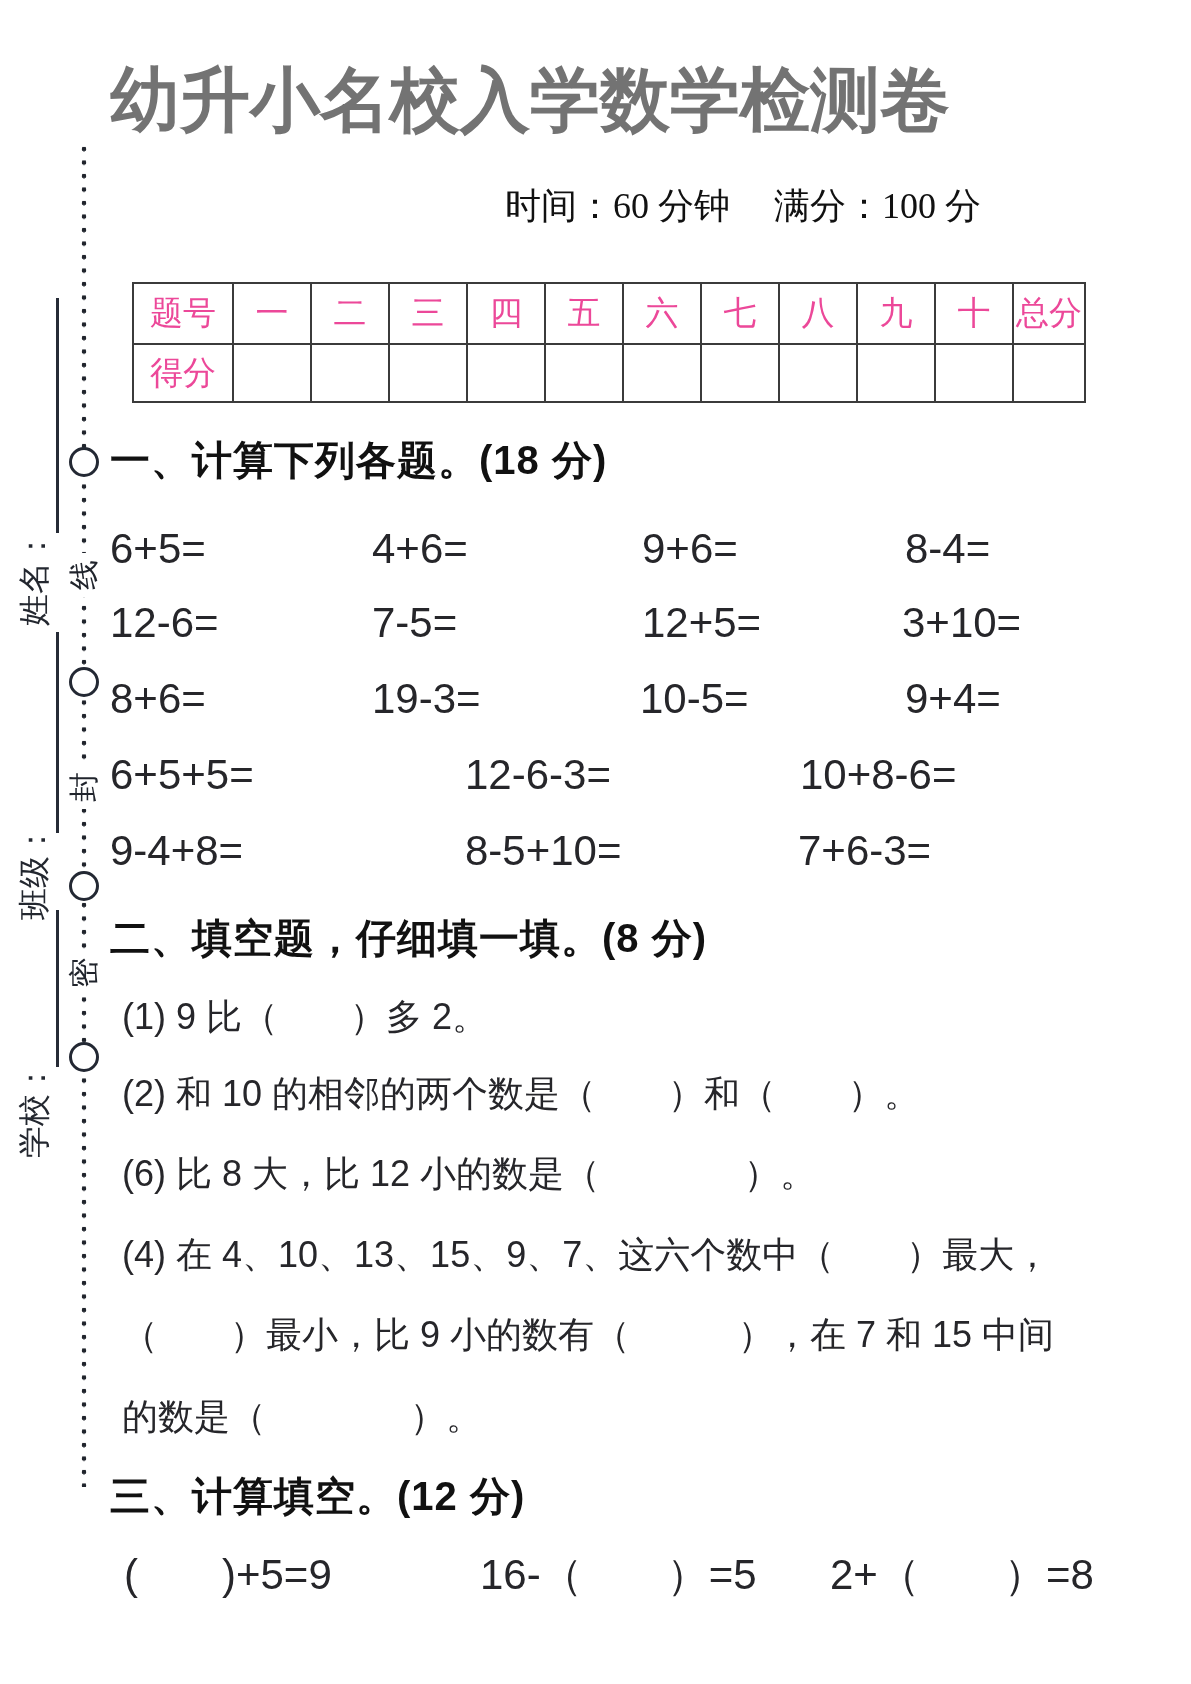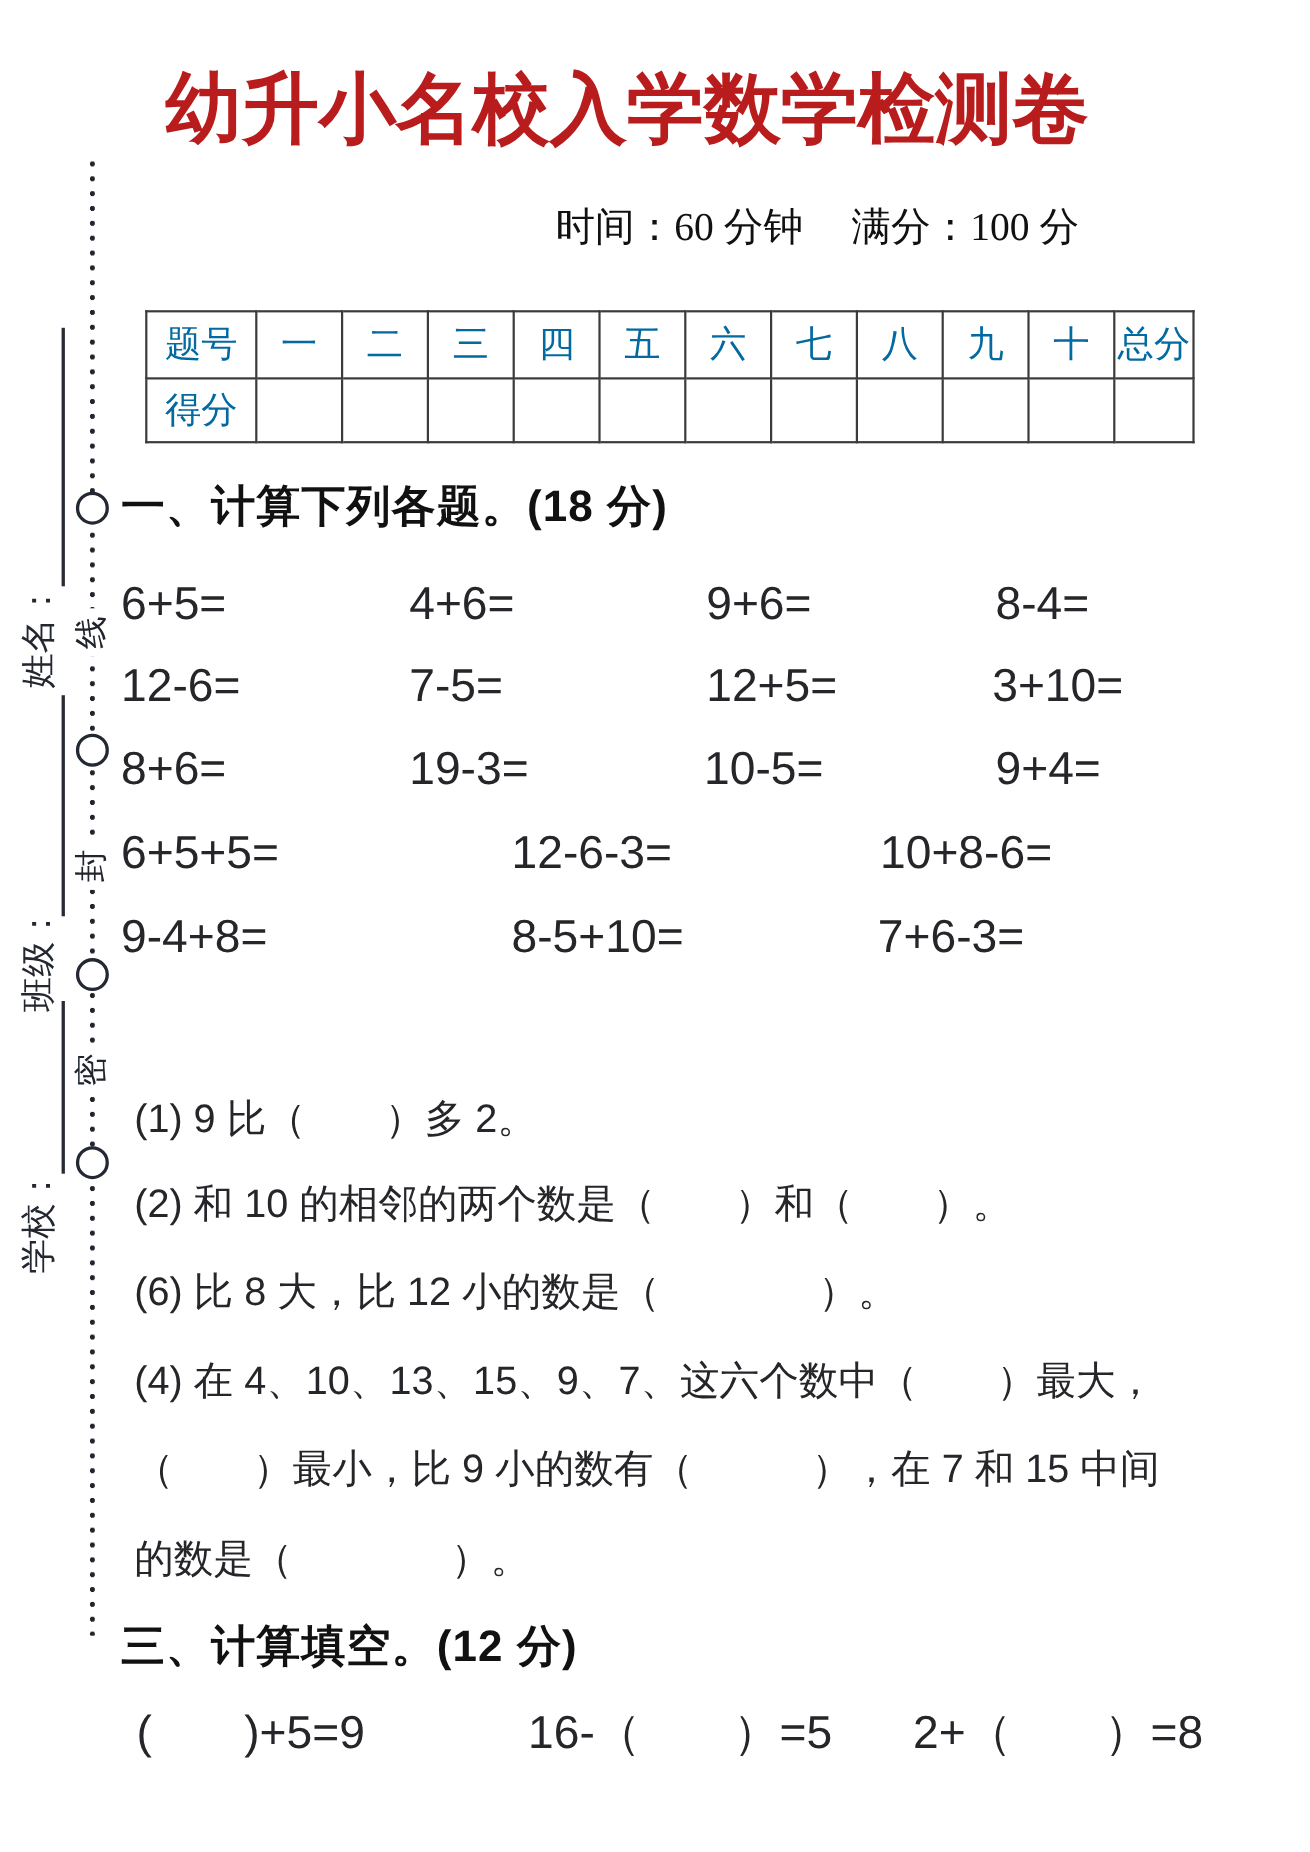--- a/index.html
+++ b/index.html
@@ -35,41 +35,40 @@
     position:absolute;left:34px;
     transform:translate(-50%,-50%) rotate(-90deg);
     font-family:"Liberation Serif",serif;font-size:32px;
     color:#23272f;white-space:nowrap;line-height:1;
   }
   .blank-line{position:absolute;left:56px;width:3px;background:#262b36;}
 
   
   .title{
     position:absolute;left:110px;top:62px;width:920px;
-    text-align:center;
     font-family:"Liberation Serif",serif;font-weight:bold;
-    font-size:70px;line-height:1.1;color:#b91c1c;
+    font-size:70px;line-height:1.1;color:#737373;
     white-space:nowrap;letter-spacing:0;
   }
   .info{
     position:absolute;left:505px;top:182px;
     display:flex;gap:44px;
     font-family:"Liberation Serif",serif;font-size:36px;color:#111;
     white-space:nowrap;
   }
 
   
   .score-table{
     position:absolute;left:132px;top:282px;
     border-collapse:collapse;table-layout:fixed;
   }
   .score-table td{
     border:2px solid #3b3b3b;
     text-align:center;vertical-align:middle;
-    font-family:Liberation Sans, sans-serif;font-size:33px;color:#0369a1;
+    font-family:Liberation Sans, sans-serif;font-size:33px;color:#ec4899;
     padding:1px;
   }
   .score-table tr.hdr td{height:57px;}
   .score-table tr.scr td{height:54px;}
 
   
   .h{
     position:absolute;left:110px;
     font-family:"Liberation Sans",sans-serif;font-weight:bold;
     font-size:40px;color:#111;white-space:nowrap;letter-spacing:1px;
@@ -179,20 +178,21 @@
   <span class="calc" style="top:678px;left:905px">9+4=</span>
 
   <span class="calc" style="top:754px;left:110px">6+5+5=</span>
   <span class="calc" style="top:754px;left:465px">12-6-3=</span>
   <span class="calc" style="top:754px;left:800px">10+8-6=</span>
 
   <span class="calc" style="top:830px;left:110px">9-4+8=</span>
   <span class="calc" style="top:830px;left:465px">8-5+10=</span>
   <span class="calc" style="top:830px;left:798px">7+6-3=</span>
 
+  <div class="h" style="top:911px">二、填空题，仔细填一填。(8 分)</div>
 
   <div class="fill" style="top:995px">(1) 9 比（　　）多 2。</div>
   <div class="fill" style="top:1072px">(2) 和 10 的相邻的两个数是（　　）和（　　）。</div>
   <div class="fill" style="top:1152px">(6) 比 8 大，比 12 小的数是（　　　　）。</div>
   <div class="fill" style="top:1233px">(4) 在 4、10、13、15、9、7、这六个数中（　　）最大，</div>
   <div class="fill" style="top:1313px">（　　）最小，比 9 小的数有（　　　），在 7 和 15 中间</div>
   <div class="fill" style="top:1395px">的数是（　　　　）。</div>
 
   <div class="h" style="top:1469px">三、计算填空。(12 分)</div>
 

